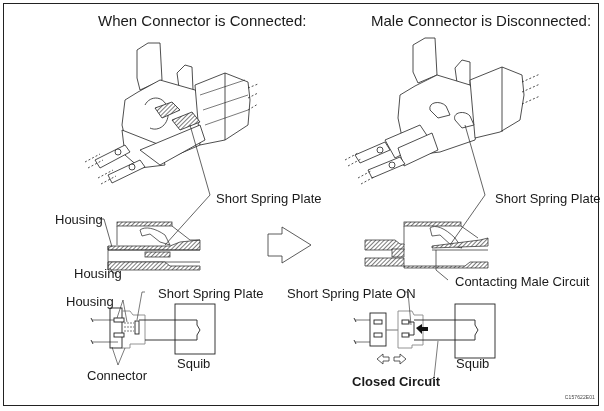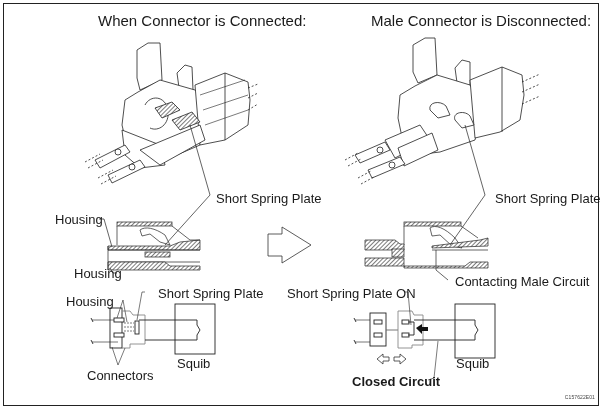--- a/index.html
+++ b/index.html
@@ -147,21 +147,21 @@
 
 <div class="lbl title" style="left:98px; top:13px;">When Connector is Connected:</div>
 <div class="lbl title" style="left:371px; top:13px;">Male Connector is Disconnected:</div>
 
 <div class="lbl" style="left:216px; top:192px;">Short Spring Plate</div>
 <div class="lbl" style="left:55px; top:213px;">Housing</div>
 <div class="lbl" style="left:74px; top:267px;">Housing</div>
 <div class="lbl" style="left:158px; top:287px;">Short Spring Plate</div>
 <div class="lbl" style="left:66px; top:295px;">Housing</div>
 <div class="lbl" style="left:177px; top:357px;">Squib</div>
-<div class="lbl" style="left:87px; top:369px;">Connectors</div>
+<div class="lbl" style="left:87px; top:369px;">Connector</div>
 
 <div class="lbl" style="left:495px; top:192px;">Short Spring Plate</div>
 <div class="lbl" style="left:455px; top:275px;">Contacting Male Circuit</div>
 <div class="lbl" style="left:287px; top:287px;">Short Spring Plate ON</div>
 <div class="lbl" style="left:456px; top:357px;">Squib</div>
 <div class="lbl" style="left:352px; top:375px;font-weight:bold;">Closed Circuit</div>
 
 <div class="code">C157622E01</div>
 
 </body></html>

